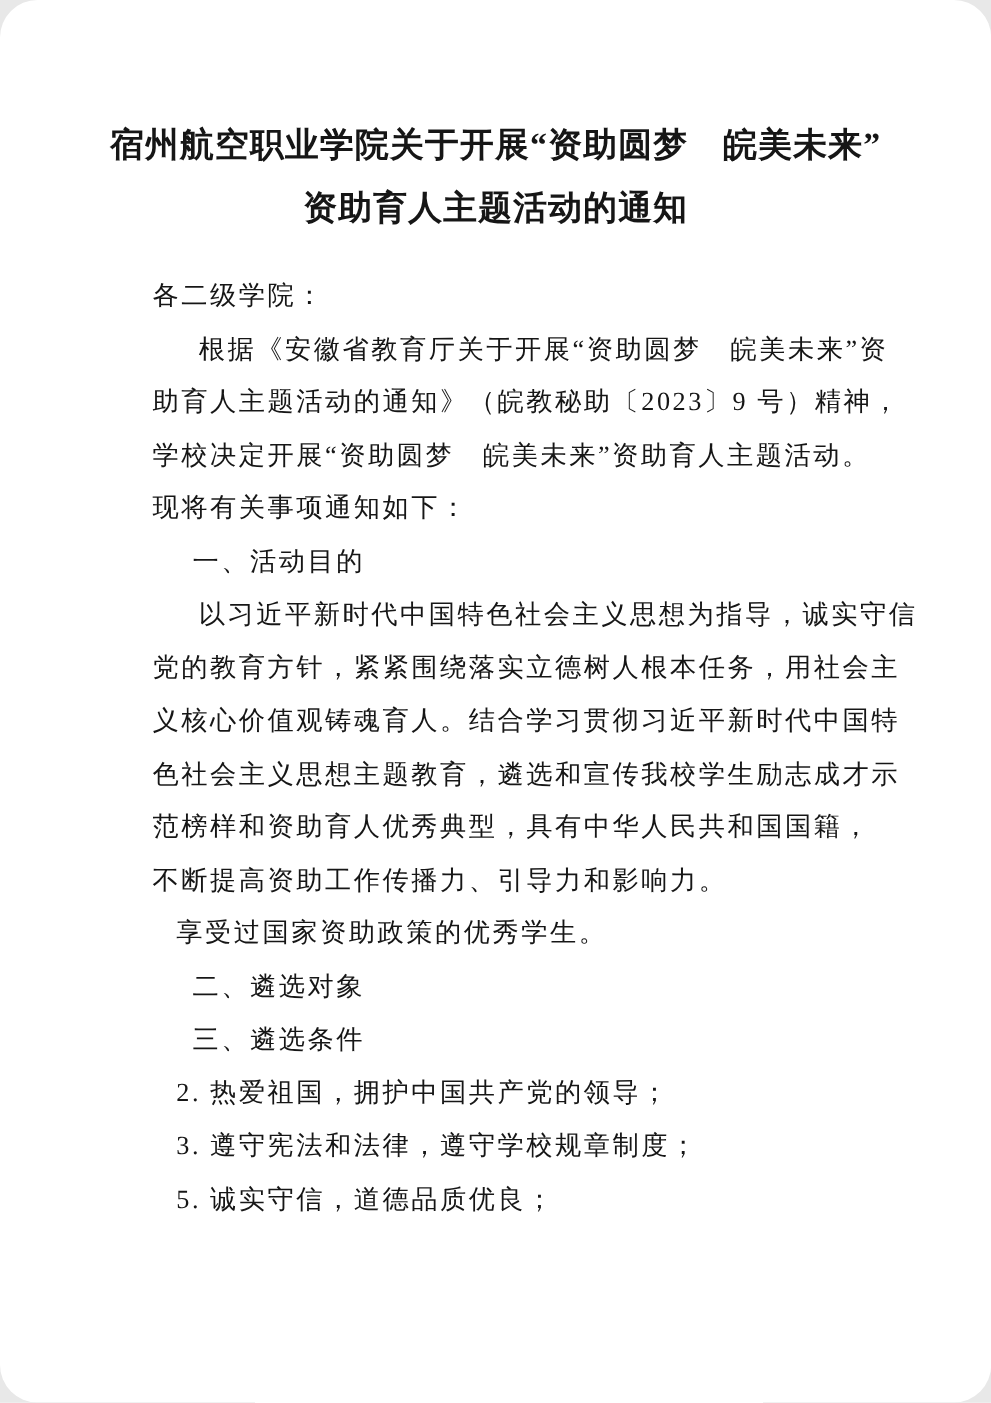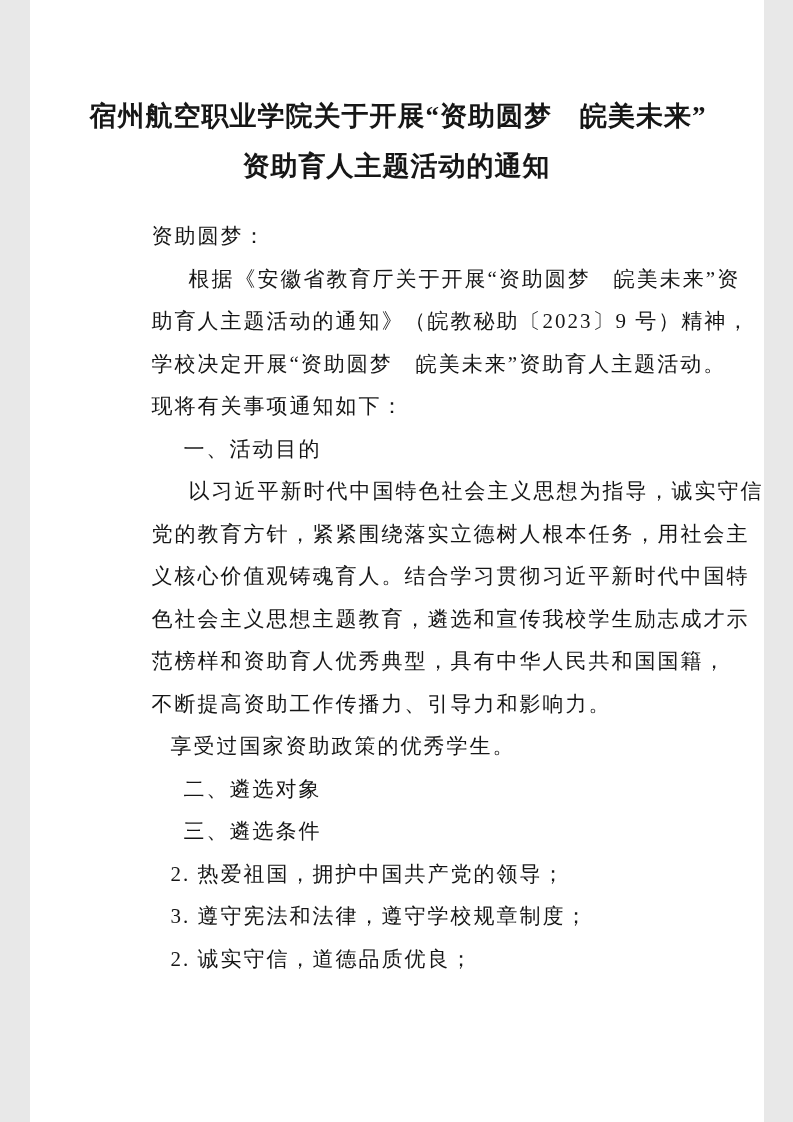--- a/index.html
+++ b/index.html
@@ -1,25 +1,26 @@
 <!DOCTYPE html>
 <html><head>
 <meta charset="utf-8">
 <style>
   * { margin: 0; padding: 0; box-sizing: border-box; }
   html, body { background: #e8e8e8; }
   .page {
     position: relative;
-    width: 734px;
+    width: 793px;
     height: 1122px;
     margin: 0 auto;
     background: #ffffff;
     overflow: hidden;
     font-family: "Liberation Serif", "DejaVu Serif", serif;
     color: #161616;
+    border-radius: 30px;
   }
   .title-block {
     position: absolute;
     top: 91px;
     left: 60px;
     right: 60px;
     text-align: center;
   }
   .title-line {
     font-size: 27px;
@@ -49,37 +50,37 @@
 <body>
 
 <div class="page">
 
   <div class="title-block">
     <div class="title-line">宿州航空职业学院关于开展“资助圆梦　皖美未来”</div>
     <div class="title-line">资助育人主题活动的通知</div>
   </div>
 
   <div class="body-block">
-    <div class="line">资助圆梦：</div>
+    <div class="line">各二级学院：</div>
 
     <div class="line ind-para">根据《安徽省教育厅关于开展“资助圆梦　皖美未来”资</div>
     <div class="line">助育人主题活动的通知》（皖教秘助〔2023〕9 号）精神，</div>
     <div class="line">学校决定开展“资助圆梦　皖美未来”资助育人主题活动。</div>
     <div class="line">现将有关事项通知如下：</div>
 
     <div class="line ind-head">一、活动目的</div>
     <div class="line ind-para">以习近平新时代中国特色社会主义思想为指导，诚实守信</div>
     <div class="line">党的教育方针，紧紧围绕落实立德树人根本任务，用社会主</div>
     <div class="line">义核心价值观铸魂育人。结合学习贯彻习近平新时代中国特</div>
     <div class="line">色社会主义思想主题教育，遴选和宣传我校学生励志成才示</div>
     <div class="line">范榜样和资助育人优秀典型，具有中华人民共和国国籍，</div>
     <div class="line">不断提高资助工作传播力、引导力和影响力。</div>
 
     <div class="line ind-item">享受过国家资助政策的优秀学生。</div>
     <div class="line ind-head">二、遴选对象</div>
 
     <div class="line ind-head">三、遴选条件</div>
     <div class="line ind-item">2. 热爱祖国，拥护中国共产党的领导；</div>
     <div class="line ind-item">3. 遵守宪法和法律，遵守学校规章制度；</div>
-    <div class="line ind-item">2. 诚实守信，道德品质优良；</div>
+    <div class="line ind-item">5. 诚实守信，道德品质优良；</div>
   </div>
 
 </div>
 
 </body></html>

